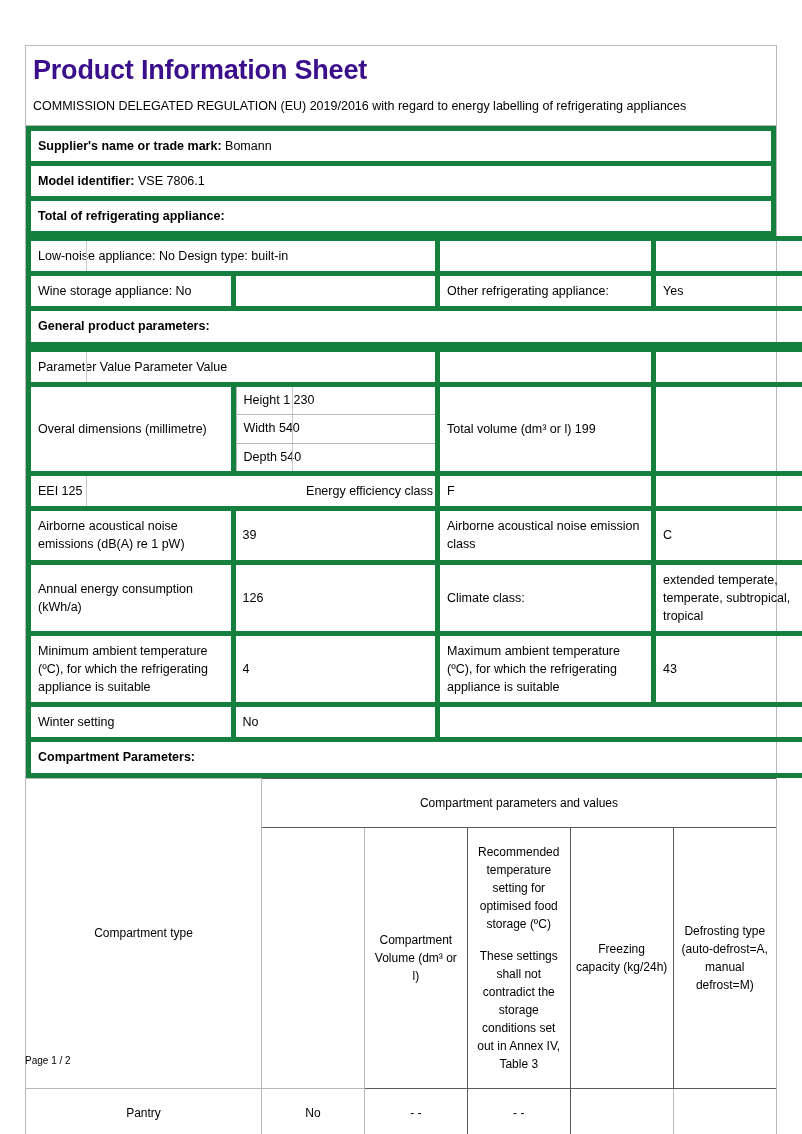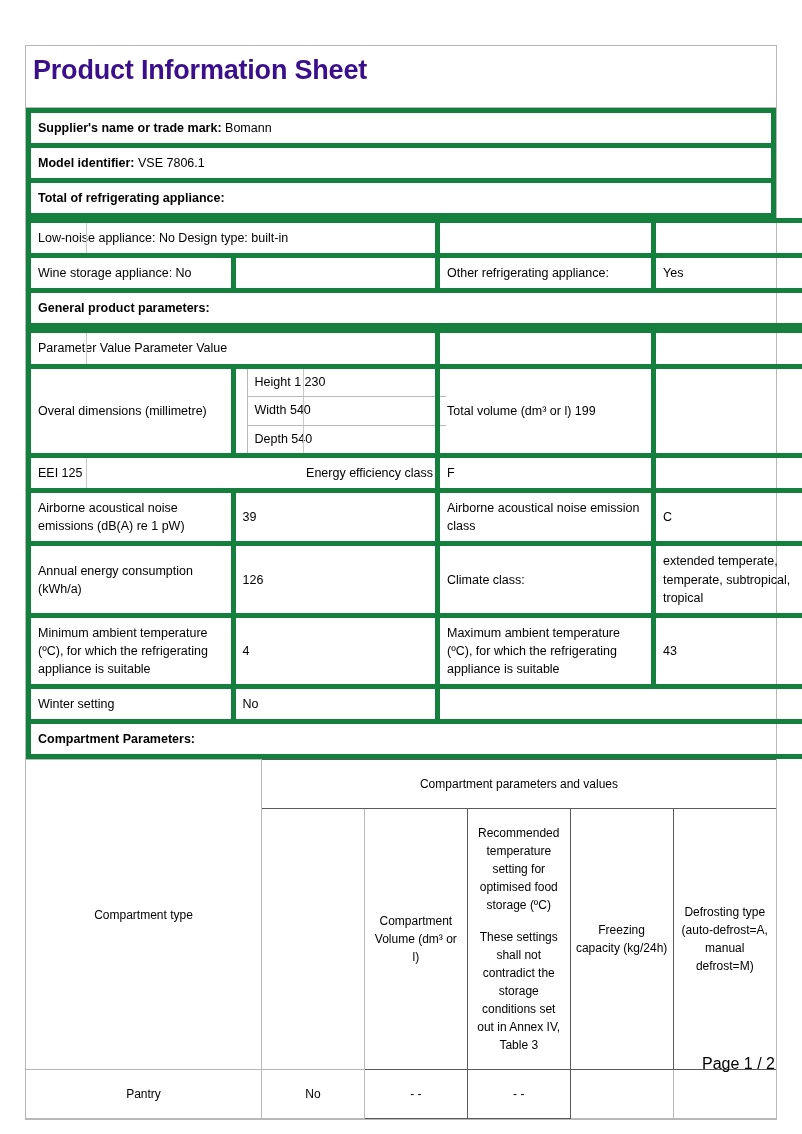--- a/index.html
+++ b/index.html
@@ -74,21 +74,20 @@
   .c2 { width: 165px; }
   .c3 { width: 197px; }
   .c4 { width: 163px; }
 
   
   .dimcell { padding: 0 !important; border: 1px solid #b8b8b8; }
   table.dims {
     border-collapse: collapse;
     width: 100%;
     table-layout: fixed;
-    margin-left: 11px;
   }
   table.dims td {
     border: 1px solid #b8b8b8;
     border-top: none;
     border-right: none;
     padding: 5px 7px;
     font-size: 12.5px;
     line-height: 1.4;
   }
   table.dims tr:first-child td { border-top: none; }
@@ -138,36 +137,37 @@
 
   
   .sec td { font-weight: bold; }
 
   
   .footer {
     position: absolute;
     left: 25px;
     top: 1055px;
     width: 752px;
-    text-align: right;
-    font-size: 16px;
+    text-align: left;
+    font-size: 10px;
     color: #000;
     padding-right: 2px;
     box-sizing: border-box;
   }
 </style>
 </head>
 <body>
 
 <div class="page">
 
   <div class="sheet">
 
     <div class="titleblock">
       <div class="doc-title">Product Information Sheet</div>
+      <div class="doc-subtitle">COMMISSION DELEGATED REGULATION (EU) 2019/2016 with regard to energy labelling of refrigerating appliances</div>
     </div>
 
     <table class="tbl">
       <tbody>
           <tr>
         <td class="nb-l nb-r" colspan="4"><span class="b">Supplier's name or trade mark:</span> <span>Bomann</span></td>
       </tr>
       <tr>
         <td class="nb-l nb-r" colspan="4"><span class="b">Model identifier:</span> <span>VSE 7806.1</span></td>
       </tr>

